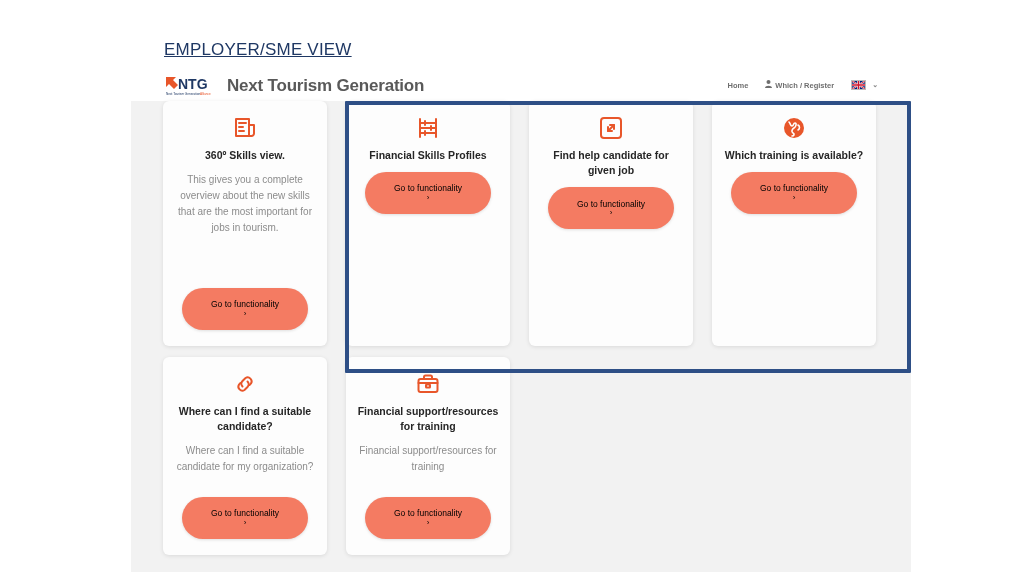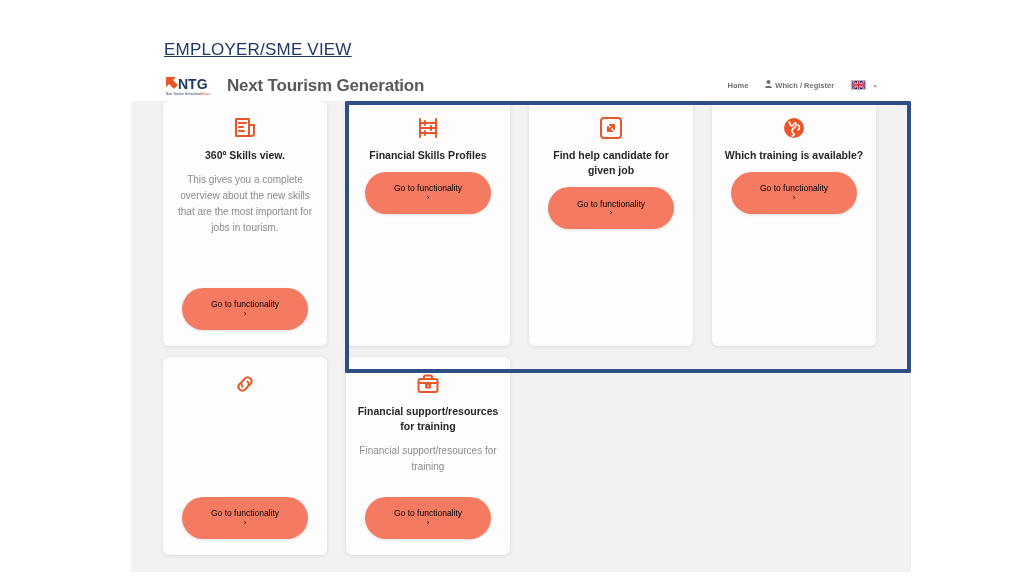--- a/index.html
+++ b/index.html
@@ -283,20 +283,22 @@
 
       <div class="row row-2">
 
         <div class="card">
           <div class="card-icon">
             <svg width="24" height="24" viewBox="0 0 24 24" fill="none" stroke="#E8562A" stroke-width="2" stroke-linecap="round">
               <path d="M9.5 14.5 A4 4 0 0 1 9.5 9 L12.5 6 A4 4 0 0 1 18 11.5 L16.5 13"></path>
               <path d="M14.5 9.5 A4 4 0 0 1 14.5 15 L11.5 18 A4 4 0 0 1 6 12.5 L7.5 11"></path>
             </svg>
           </div>
+          <div class="card-title">Where can I find a suitable candidate?</div>
+          <div class="card-desc">Where can I find a suitable candidate for my organization?</div>
           <button class="cta">
             <span class="cta-label">Go to functionality</span>
             <span class="cta-chev">›</span>
           </button>
         </div>
 
         <div class="card">
           <div class="card-icon">
             <svg width="24" height="24" viewBox="0 0 24 24" fill="none" stroke="#E8562A" stroke-width="2" stroke-linecap="round" stroke-linejoin="round">
               <rect x="2.5" y="7" width="19" height="13" rx="2"></rect>

